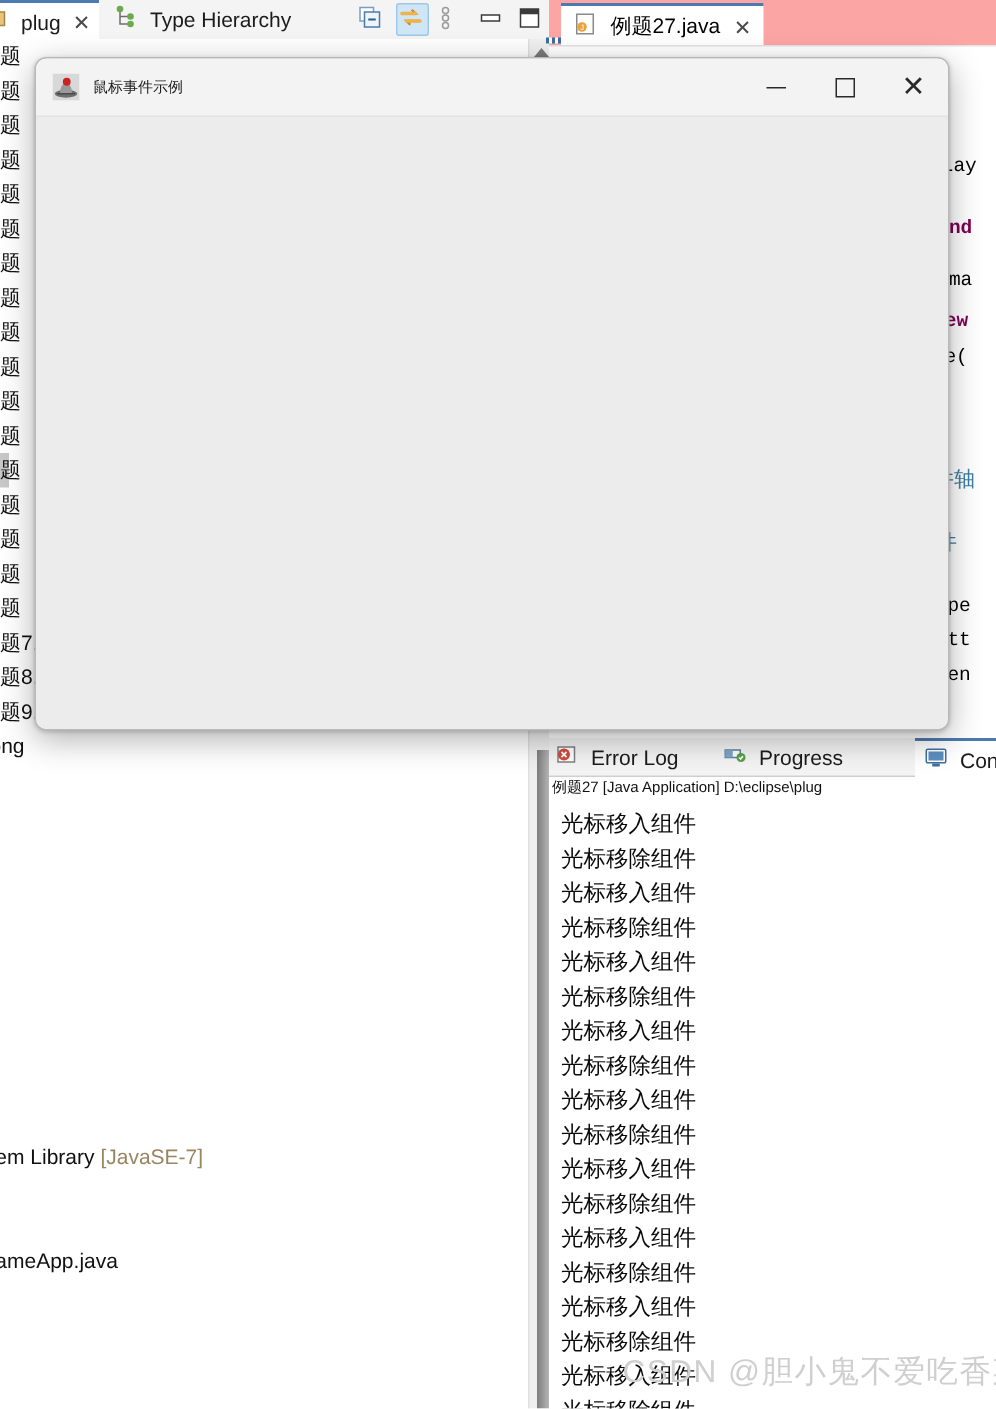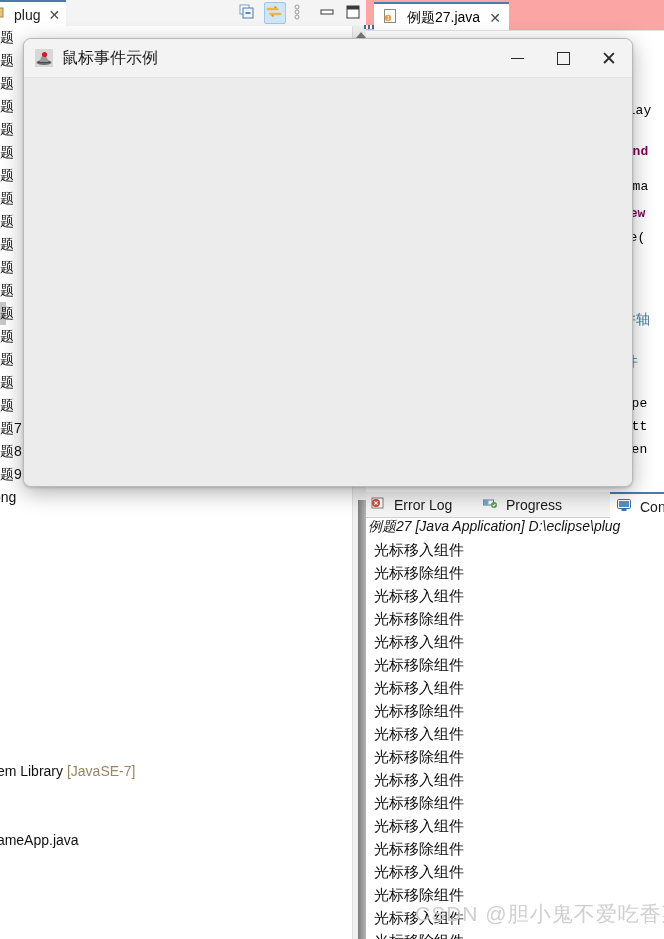--- a/index.html
+++ b/index.html
@@ -203,24 +203,23 @@
     color: #1b1b1b;
   }
   .console-tab.active {
     background: #ffffff;
     border-top: 2px solid #4b7ab0;
     padding: 0 6px;
   }
   .launch-line {
     position: absolute;
     left: 2px; top: 26px;
-    font-size: 14px;
+    font-size: 10px;
     white-space: nowrap;
     color: #111111;
-    font-style: italic;
   }
   .console-out {
     position: absolute;
     left: 8px; top: 46px;
     width: 290px;
   }
   .console-line {
     height: 23px;
     line-height: 23px;
     font-size: 15px;
@@ -263,21 +262,21 @@
     display: flex;
     align-items: center;
   }
   .dialog-app-icon {
     width: 18px; height: 18px;
     margin-left: 11px;
     margin-right: 9px;
     flex: 0 0 auto;
   }
   .dialog-title {
-    font-size: 16px;
+    font-size: 10px;
     color: #1a1a1a;
     white-space: nowrap;
     font-family: "Liberation Sans", "DejaVu Sans", sans-serif;
   }
   .win-buttons {
     position: absolute;
     right: 0; top: 0;
     height: 38px;
     display: flex;
   }
@@ -322,20 +321,31 @@
       <span class="tb-icon">
         <svg width="16" height="16" viewBox="0 0 16 16">
           <rect x="2" y="3" width="11" height="9" fill="#e8c57a" stroke="#a8853f"></rect>
           <rect x="2" y="3" width="5" height="2" fill="#d4ab58" stroke="#a8853f"></rect>
         </svg>
       </span>
       <span>plug</span>
       <span class="tab-close">✕</span>
     </div>
 
+    <div class="view-tab inactive">
+      <span class="tb-icon">
+        <svg width="16" height="16" viewBox="0 0 16 16">
+          <circle cx="4" cy="3" r="2.2" fill="#6aab4e"></circle>
+          <circle cx="11" cy="8" r="2.2" fill="#6aab4e"></circle>
+          <circle cx="11" cy="13" r="2.2" fill="#6aab4e"></circle>
+          <path d="M4 5v8h5M4 8h5" stroke="#6e6e6e" fill="none" stroke-width="1"></path>
+        </svg>
+      </span>
+      <span>Type Hierarchy</span>
+    </div>
 
     <div class="view-toolbar">
       <span class="tb-icon">
         <svg width="18" height="18" viewBox="0 0 18 18">
           <rect x="2" y="2" width="9" height="9" fill="#ffffff" stroke="#7a9dc4"></rect>
           <rect x="5" y="5" width="10" height="10" fill="#eef4fa" stroke="#4d7aa8"></rect>
           <path d="M7.5 10h5" stroke="#2f5b88" stroke-width="1.4"></path>
         </svg>
       </span>
       <span class="tb-icon active-bg">

